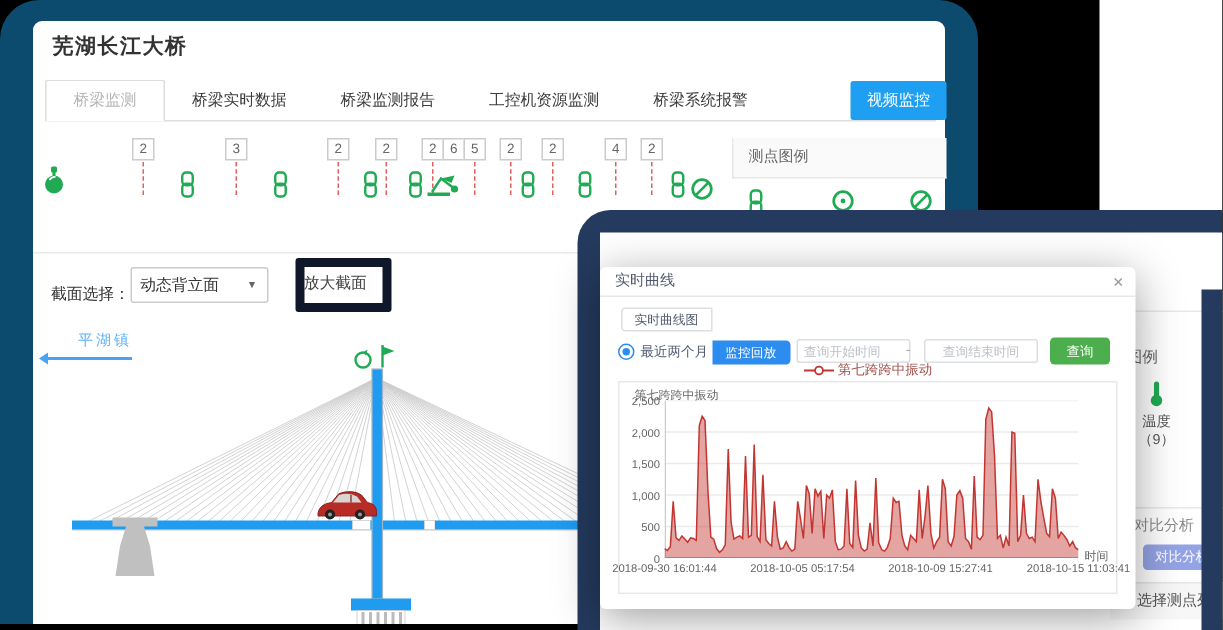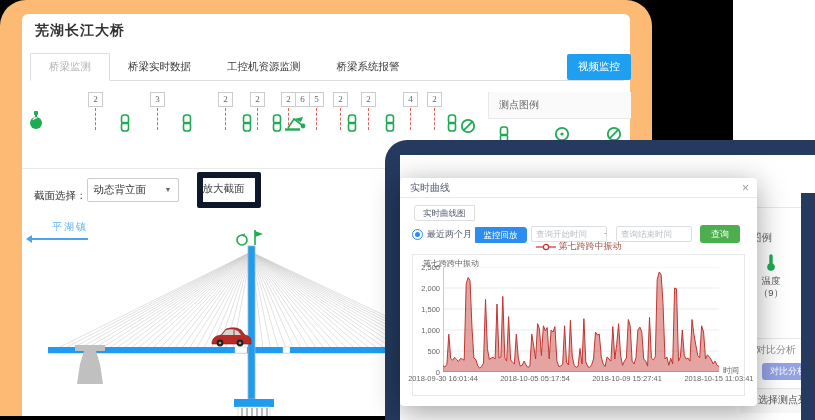--- a/index.html
+++ b/index.html
@@ -1,21 +1,21 @@
 <!DOCTYPE html>
 <html><head>
 <meta charset="utf-8">
 <style>
   html,body{margin:0;padding:0;background:#000;}
   #canvas{position:relative;width:815px;height:420px;background:#000;overflow:hidden;
           font-family:"Liberation Sans",sans-serif;-webkit-font-smoothing:antialiased;}
   .abs{position:absolute;}
   
   #white-patch{left:733px;top:0;width:82px;height:142px;background:#fff;}
-  #main-window{left:0;top:0;width:652px;height:416px;background:#fdba74;border-radius:26px 26px 0 0;font-family:Liberation Serif, serif;}
+  #main-window{left:0;top:0;width:652px;height:416px;background:#0c4a6e;border-radius:26px 26px 0 0;}
   #main-content{left:22px;top:14px;width:608px;height:402px;background:#fff;border-radius:6px 6px 0 0;}
   
   .page-title{left:13px;top:8px;font-size:14px;font-weight:bold;color:#333;letter-spacing:1px;}
   .tabbar{left:8px;top:38px;width:594px;height:28px;border-bottom:1px solid #ddd;display:flex;align-items:flex-end;}
   .tab{padding:0 18px;line-height:26px;font-size:10.5px;color:#3c3c3c;cursor:pointer;white-space:nowrap;}
   .tab.active{background:#fff;border:1px solid #ddd;border-bottom:1px solid #fff;color:#b5b5b5;margin-bottom:-1px;border-radius:2px 2px 0 0;}
   .video-btn{left:545px;top:40px;width:64px;height:26px;background:#1e9ff2;color:#fff;font-size:10.5px;
              text-align:center;line-height:26px;border-radius:2px;cursor:pointer;}
   
   #sensor-strip{left:0;top:74px;width:608px;height:70px;}
@@ -65,21 +65,21 @@
         background:#fff;cursor:pointer;box-sizing:border-box;}
   .mtab:first-child{border-radius:3px 0 0 3px;}
   .mtab.active{background:#2d8cf0;border-color:#2d8cf0;color:#fff;border-radius:0 3px 3px 0;margin-top:22px;}
   .m-controls{left:0;top:48px;width:357px;height:18px;}
   .radio{position:absolute;left:12px;top:3px;width:9px;height:9px;border:1px solid #2d8cf0;border-radius:50%;cursor:pointer;}
   .radio:after{content:"";position:absolute;left:2px;top:2px;width:5px;height:5px;border-radius:50%;background:#2d8cf0;}
   .radio-lbl{position:absolute;left:27px;top:2px;font-size:9px;color:#515a6e;}
   .m-input{position:absolute;top:0;height:16px;width:76px;border:1px solid #dcdee2;border-radius:2px;
            font-size:8.5px;padding:0 4px;box-sizing:border-box;color:#666;font-family:"Liberation Sans",sans-serif;}
   .m-input::placeholder{color:#bcc0c7;}
-  #m-input-start{left:131px;} #m-input-end{left:216px;}
+  #m-input-start{left:131px;} #m-input-end{left:216px;text-align:center;}
   .m-sep{position:absolute;left:204px;top:2px;font-size:9px;color:#999;}
   .query-btn{position:absolute;left:300px;top:-1px;width:40px;height:18px;background:#4cae4c;border-radius:3px;
              color:#fff;font-size:9px;text-align:center;line-height:18px;cursor:pointer;}
   .m-legend{left:0;top:62px;width:357px;height:12px;text-align:center;font-size:9px;color:#a1524c;}
   .m-legend svg{vertical-align:-2px;margin-right:3px;}
   .chart-box{left:12px;top:76px;width:333px;height:142px;border:1px solid #e8e8e8;box-sizing:border-box;}
   .chart-title{position:absolute;left:10px;top:3px;font-size:8px;color:#666;}
   .ytick{position:absolute;width:26px;text-align:right;font-size:7.5px;color:#666;}
   #plot{position:absolute;left:30px;top:12px;width:276px;height:105px;}
   .xtick{position:absolute;top:119px;font-size:7.5px;color:#666;white-space:nowrap;transform:translateX(-50%);}
@@ -90,20 +90,21 @@
 
 <div id="canvas">
   <div class="abs" id="white-patch"></div>
 
   <div class="abs" id="main-window">
     <div class="abs" id="main-content">
       <div class="abs page-title">芜湖长江大桥</div>
       <div class="abs tabbar" id="main-tabs">
           <div class="tab active">桥梁监测</div>
           <div class="tab">桥梁实时数据</div>
+          <div class="tab">桥梁监测报告</div>
           <div class="tab">工控机资源监测</div>
           <div class="tab">桥梁系统报警</div>
         </div>
       <div class="abs video-btn">视频监控</div>
 
       <div class="abs" id="sensor-strip">
           <div class="s-icon" style="left: 7px; top: 22px;"><svg width="14" height="20" viewBox="0 0 14 20">
               <rect x="5" y="1" width="4" height="4" rx="1" fill="#1faa53"></rect>
               <rect x="6" y="4" width="2" height="4" fill="#1faa53"></rect>
               <circle cx="7" cy="13" r="6" fill="#1faa53"></circle>

